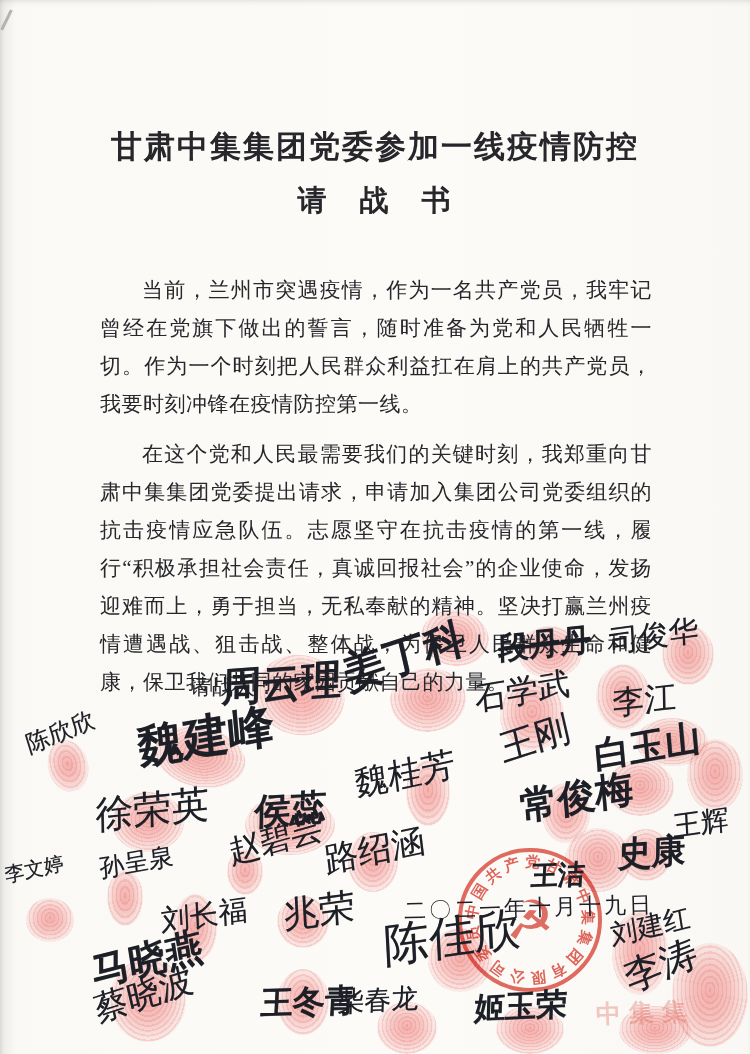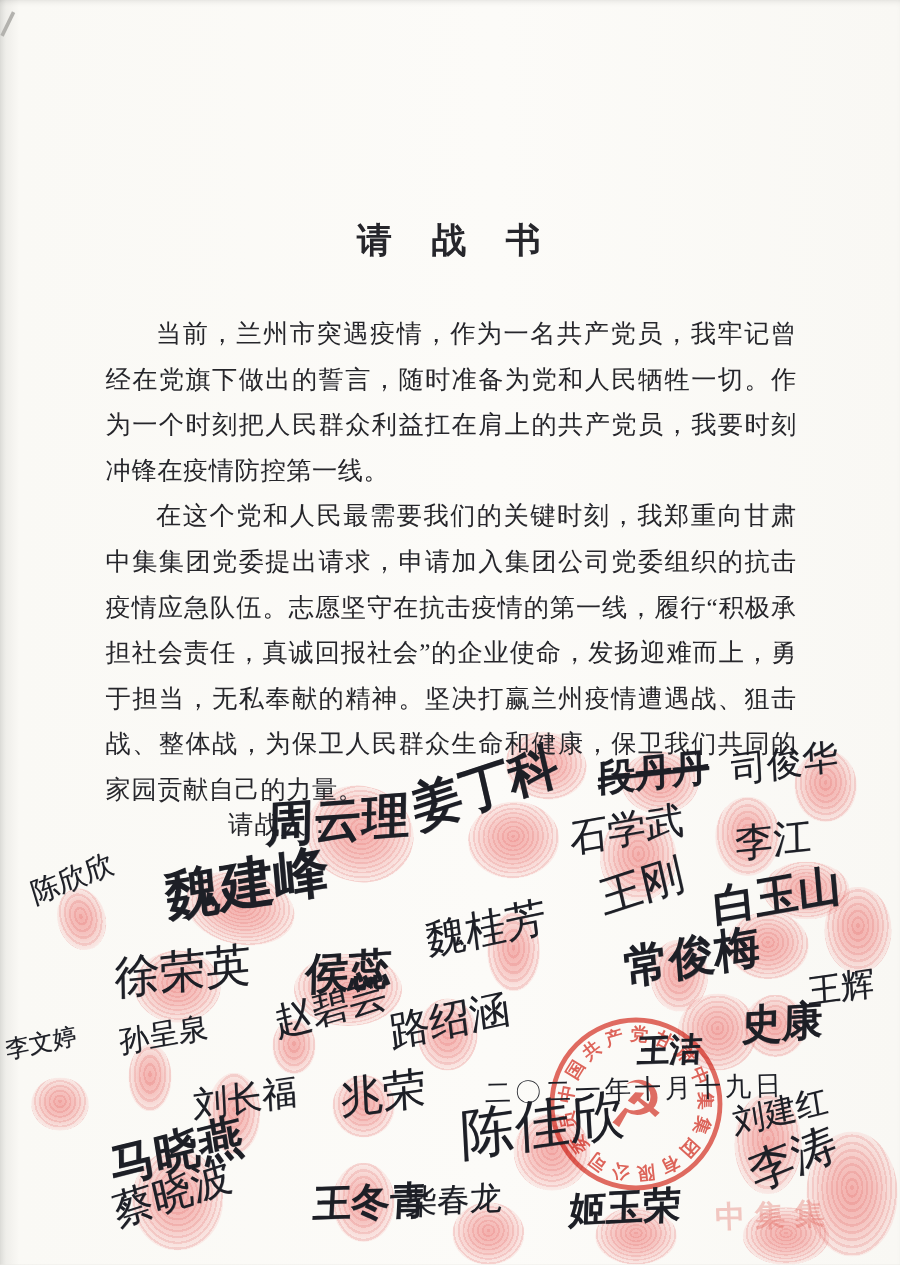--- a/index.html
+++ b/index.html
@@ -9,21 +9,21 @@
     font-family:"Liberation Serif","DejaVu Serif",serif;color:#26262b;
     box-shadow:inset 0 4px 8px -6px rgba(0,0,0,.25);
   }
   .corner-mark{position:absolute;left:5px;top:9px;width:3px;height:22px;background:#b3b2ae;transform:rotate(26deg);z-index:2;}
   .title1{position:absolute;top:126px;left:0;right:0;margin:0;text-align:center;
     font-size:31px;font-weight:700;letter-spacing:2px;z-index:2;}
   .title2{position:absolute;top:181px;left:0;right:0;margin:0;text-align:center;
     font-size:29px;font-weight:700;letter-spacing:2px;z-index:2;}
   .body{position:absolute;left:88px;width:576px;top:259px;font-size:21px;line-height:38px;
     text-align:justify;letter-spacing:.5px;z-index:2;}
-  .body p{margin:0;text-indent:2em;}
+  .body p{margin:12px;text-indent:2em;}
   .sig-label{position:absolute;left:150px;top:673px;font-size:21px;letter-spacing:1px;z-index:2;margin-left:40px;}
   .fp-layer{position:absolute;inset:0;z-index:1;}
   .fp{position:absolute;border-radius:50%;mix-blend-mode:multiply;
     background:
       repeating-radial-gradient(ellipse at 50% 45%, rgba(214,62,60,.14) 0 1.5px, rgba(255,255,255,0) 1.5px 4px),
       radial-gradient(ellipse at center, rgba(235,95,92,.48) 0%, rgba(238,115,112,.40) 35%,
         rgba(243,160,157,.28) 60%, rgba(249,210,208,.12) 82%, rgba(255,255,255,0) 100%);}
   .sig-layer{position:absolute;inset:0;z-index:4;}
   .sig{position:absolute;font-family:"DejaVu Sans",sans-serif;color:#1d1f26;white-space:nowrap;
     transform-origin:left top;text-shadow:.3px .3px 0 rgba(20,20,30,.55);}
@@ -35,20 +35,21 @@
   .seal{position:absolute;left:455px;top:845px;z-index:3;mix-blend-mode:multiply;opacity:.9;}
   .seal-ring-text{font-size:15px;fill:#d8372b;letter-spacing:4.5px;font-weight:700;font-family:"DejaVu Sans",sans-serif;}
   .seal-emblem{font-size:54px;fill:#d8372b;font-family:"DejaVu Sans",sans-serif;}
 </style>
 </head>
 <body>
 
 <div class="page">
   <div class="corner-mark"></div>
 
+  <h1 class="title1">甘肃中集集团党委参加一线疫情防控</h1>
   <h2 class="title2">请　战　书</h2>
 
   <div class="body">
     <p>当前，兰州市突遇疫情，作为一名共产党员，我牢记曾经在党旗下做出的誓言，随时准备为党和人民牺牲一切。作为一个时刻把人民群众利益扛在肩上的共产党员，我要时刻冲锋在疫情防控第一线。</p>
     <p>在这个党和人民最需要我们的关键时刻，我郑重向甘肃中集集团党委提出请求，申请加入集团公司党委组织的抗击疫情应急队伍。志愿坚守在抗击疫情的第一线，履行“积极承担社会责任，真诚回报社会”的企业使命，发扬迎难而上，勇于担当，无私奉献的精神。坚决打赢兰州疫情遭遇战、狙击战、整体战，为保卫人民群众生命和健康，保卫我们共同的家园贡献自己的力量。</p>
   </div>
 
   <div class="sig-label">请战人：</div>
 
   <div class="fp-layer">

